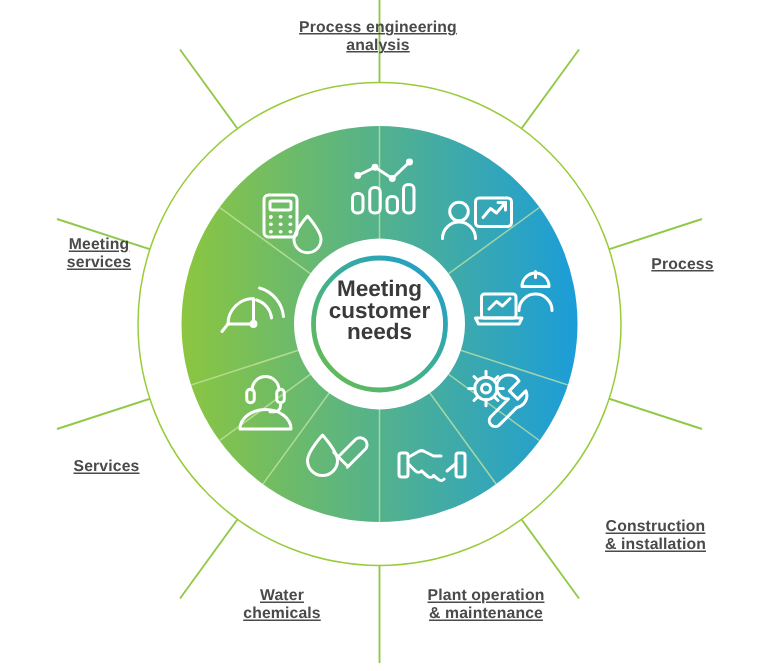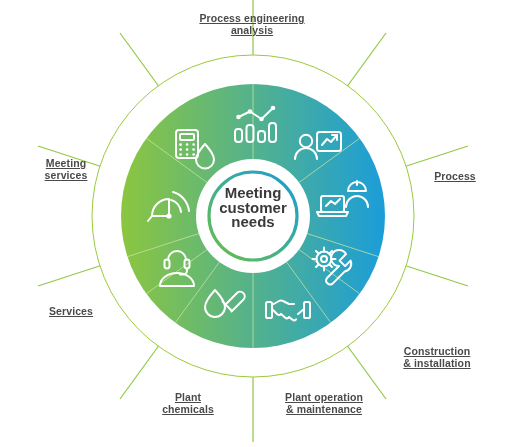--- a/index.html
+++ b/index.html
@@ -198,19 +198,19 @@
 customer
 needs</div>
 
   <div class="lbl" style="left:187px;top:12px;width:130px;">Process engineering
 analysis</div>
   <div class="lbl" style="left:418px;top:170px;width:74px;">Process</div>
   <div class="lbl" style="left:382px;top:300px;width:110px;margin-top:45px;">Construction
 &amp; installation</div>
   <div class="lbl" style="left:265px;top:391px;width:118px;">Plant operation
 &amp; maintenance</div>
-  <div class="lbl" style="left:140px;top:391px;width:96px;">Plant
+  <div class="lbl" style="left:140px;top:391px;width:96px;">Water
 chemicals</div>
   <div class="lbl" style="left:30px;top:305px;width:82px;">Services</div>
   <div class="lbl" style="left:24px;top:157px;width:84px;">Meeting
 services</div>
 
 </div>
 
 </body></html>

